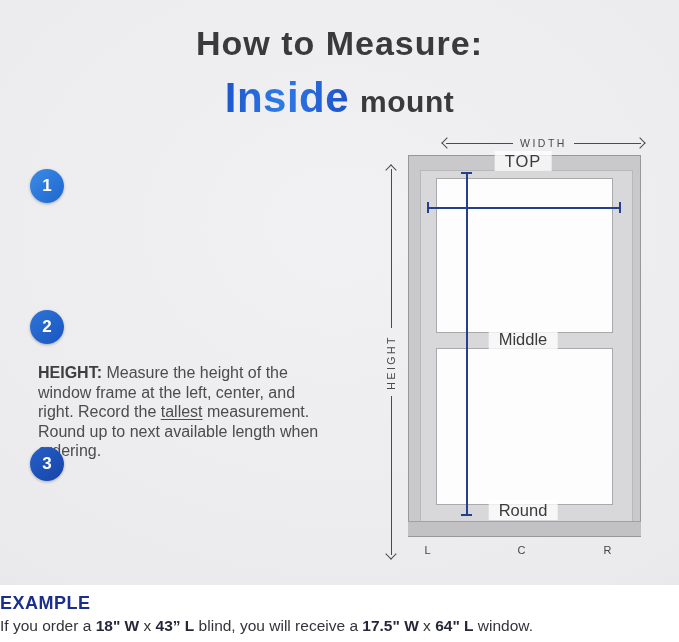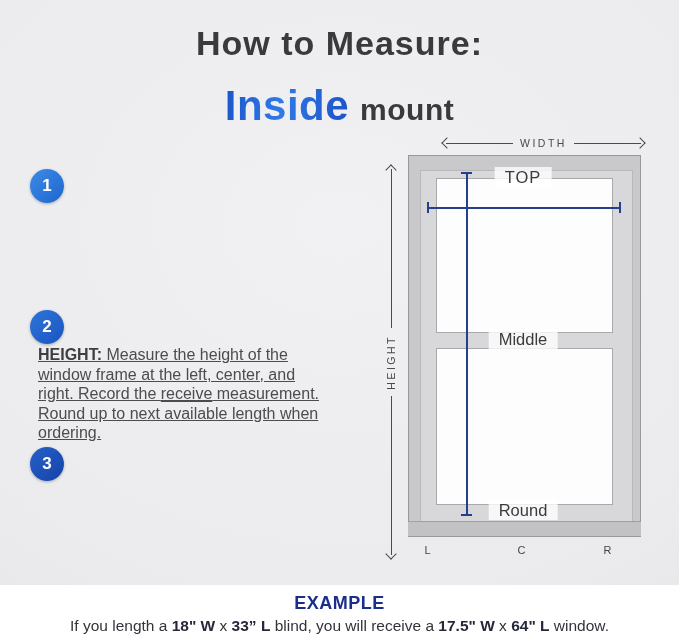--- a/index.html
+++ b/index.html
@@ -10,21 +10,21 @@
     position:relative; width:679px; height:642px; overflow:hidden;
     background: radial-gradient(130% 110% at 50% 35%, #f1f1f3 0%, #ebebed 55%, #e1e1e4 100%);
     padding-left: 23px;
   }
 
   
   .title{ position:absolute; top:24px; left:0; width:100%; text-align:center; }
   .title-line1{
     font-size:34px; font-weight:700; color:#3a3a3c; letter-spacing:1px; line-height:38px;
   }
-  .title-line2{ display:flex; justify-content:center; align-items:baseline; gap:11px; margin-top:20px; }
+  .title-line2{ display:flex; justify-content:center; align-items:baseline; gap:11px; margin-top:12px; }
   .title-highlight{
     font-size:42px; font-weight:800; letter-spacing:0.5px;
     background:linear-gradient(95deg,#1c55cb 0%, #2f7ae7 45%, #1d52c8 100%);
     -webkit-background-clip:text; background-clip:text;
     -webkit-text-fill-color:transparent; color:#2063d8;
   }
   .title-suffix{ font-size:30px; font-weight:700; color:#3a3a3c; letter-spacing:0.5px; }
 
   
   .badge{
@@ -38,21 +38,21 @@
   .badge-3{ top:447px; background:linear-gradient(135deg,#2660c8,#1643a8); }
 
   .step-text{
     position:absolute; left:38px; width:342px;
     font-size:16px; line-height:19.5px; color:#4c4c4e;
     white-space:pre-line;
   }
   .step-text b{ color:#3e3e40; font-weight:700; }
   .step-text .u{ text-decoration:underline; text-underline-offset:2px; }
   .step-text-1{ top:204px; }
-  .step-text-2{ top:345px;text-decoration:underline; }
+  .step-text-2{ top:363px; }
   .step-text-3{ top:483px; }
 
   
   .win-frame{
     position:absolute; left:408px; top:155px; width:233px; height:382px;
     background:#c9c9cb; border:1px solid #98989a;
   }
   .win-jamb{
     position:absolute; left:420px; top:170px; width:213px; height:352px;
     background:#d8d8da; border:1px solid #b8b8ba;
@@ -75,21 +75,21 @@
   .mline-v .bar{ position:absolute; top:0; bottom:0; left:4.5px; width:2px; background:#24408c; }
   .mline-v::before,.mline-v::after{ content:""; position:absolute; left:0; width:11px; height:2px; background:#24408c; }
   .mline-v::before{ top:0; } .mline-v::after{ bottom:0; }
 
   
   .pos-label{
     position:absolute; left:523px; transform:translateX(-50%);
     background:rgba(255,255,255,.78); padding:0 10px;
     font-size:16.5px; line-height:20px; color:#3b3b3d; z-index:5; white-space:nowrap;
   }
-  .pos-top{ top:167px; letter-spacing:1px;text-align:right; }
+  .pos-top{ top:151px; letter-spacing:1px;text-align:right; }
   .pos-middle{ top:329px; }
   .pos-bottom{ top:500px; }
 
   
   .chev{ width:8px; height:8px; border-left:1.5px solid #4b4b4d; border-top:1.5px solid #4b4b4d; flex:0 0 auto; }
   .chev-left{ transform:rotate(-45deg); margin-right:-5px; }
   .chev-right{ transform:rotate(135deg); margin-left:-5px; }
   .chev-up{ transform:rotate(45deg); margin-bottom:-5px; }
   .chev-down{ transform:rotate(225deg); margin-top:-5px; }
   .aline-h{ flex:1; height:1px; background:#4b4b4d; }
@@ -110,21 +110,21 @@
     writing-mode:vertical-rl; transform:rotate(180deg);
   }
 
   
   .lcr{ position:absolute; top:544px; transform:translateX(-50%); font-size:11px; color:#454547; letter-spacing:1px; }
   .lcr-l{ left:428px; } .lcr-c{ left:522px; } .lcr-r{ left:608px; }
 
   
   .example{
     position:absolute; left:0; bottom:0; width:100%; height:57px;
-    background:#ffffff; text-align:center; padding-top:8px;
+    background:#ffffff; padding-top:8px;
   }
   .example-heading{ font-size:18px; font-weight:700; color:#1a2e8c; letter-spacing:0.5px; }
   .example-sentence{ font-size:15.5px; color:#33343a; margin-top:3px; }
   .example-sentence .b{ font-weight:700; color:#26273a; }
 </style>
 </head>
 <body>
 
 <div class="page">
 
@@ -134,21 +134,21 @@
       <span class="title-highlight">Inside</span>
       <span class="title-suffix">mount</span>
     </div>
   </header>
 
   <div class="badge badge-1">1</div>
 
   <div class="badge badge-2">2</div>
   <p class="step-text step-text-2"><b>HEIGHT:</b><span> Measure the height of the
 window frame at the left, center, and
-right. Record the </span><span class="u">receive</span><span> measurement.
+right. Record the </span><span class="u">tallest</span><span> measurement.
 Round up to next available length when
 ordering.</span></p>
 
   <div class="badge badge-3">3</div>
 
   <div class="win-frame"></div>
   <div class="win-jamb"></div>
   <div class="pane pane-upper"></div>
   <div class="pane pane-lower"></div>
   <div class="win-sill"></div>
@@ -179,16 +179,16 @@
   <span class="pos-label pos-top">TOP</span>
   <span class="pos-label pos-middle">Middle</span>
   <span class="pos-label pos-bottom">Round</span>
 
   <span class="lcr lcr-l">L</span>
   <span class="lcr lcr-c">C</span>
   <span class="lcr lcr-r">R</span>
 
   <div class="example">
     <div class="example-heading">EXAMPLE</div>
-    <p class="example-sentence"><span>If you length a </span><span class="b">18" W</span><span> x </span><span class="b">33” L</span><span> blind, you will receive a </span><span class="b">17.5" W</span><span> x </span><span class="b">64" L</span><span> window.</span></p>
+    <p class="example-sentence"><span>If you order a </span><span class="b">18" W</span><span> x </span><span class="b">43” L</span><span> blind, you will receive a </span><span class="b">17.5" W</span><span> x </span><span class="b">64" L</span><span> window.</span></p>
   </div>
 
 </div>
 
 </body></html>

